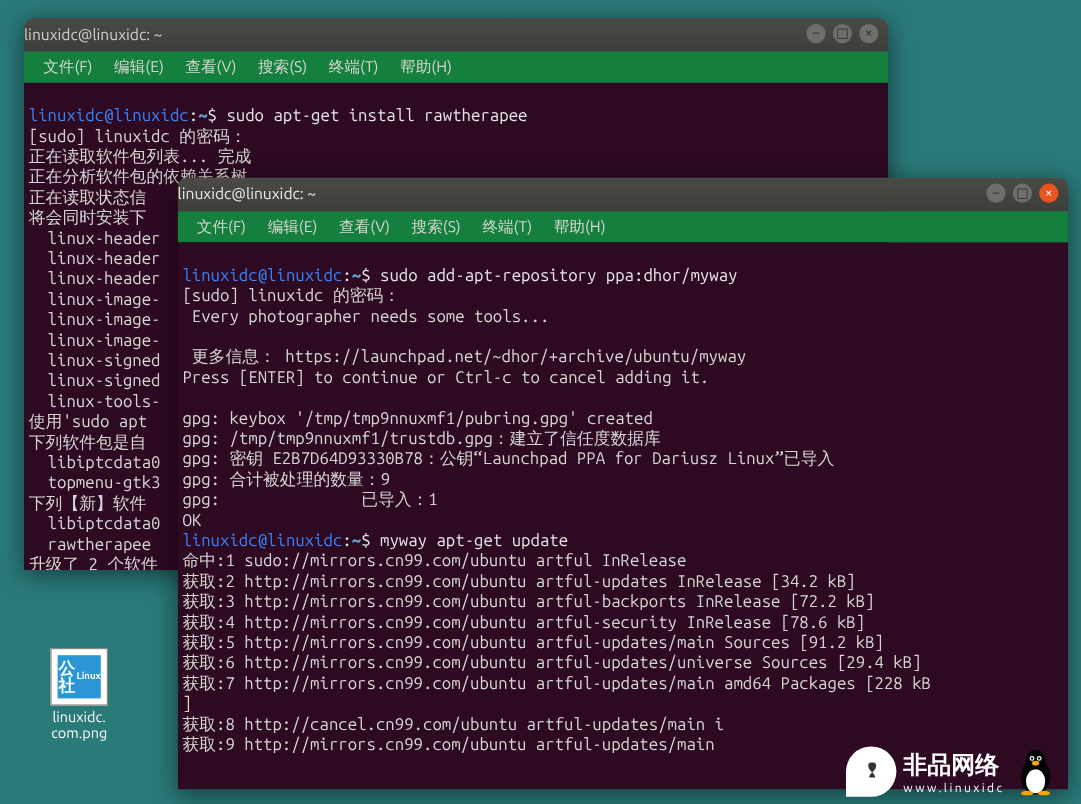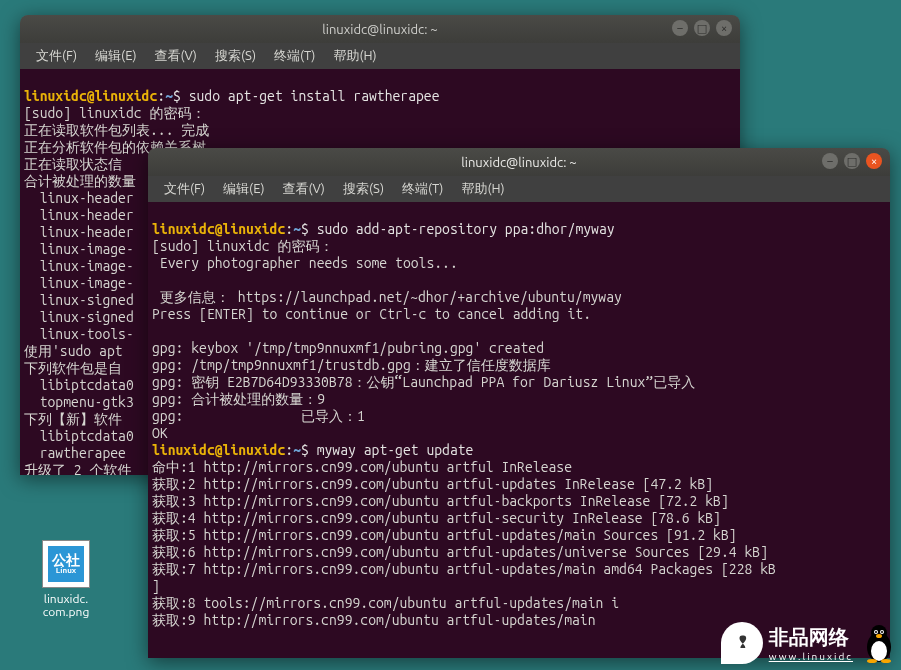--- a/index.html
+++ b/index.html
@@ -35,34 +35,34 @@
 .desktop-icon .img .inner {
   width: 36px;
   height: 36px;
   background: #2b96d6;
   color: #fff;
   font-size: 14px;
   font-weight: bold;
   display: flex;
   align-items: center;
   justify-content: center;
-  flex-direction: column;
+  flex-direction: row;
   line-height: 1;
 }
 .window {
   position: absolute;
   border-radius: 8px 8px 0 0;
   box-shadow: 0 4px 20px rgba(0,0,0,0.5);
   overflow: hidden;
 }
 .titlebar {
   height: 28px;
   display: flex;
   align-items: center;
-  justify-content: center;
+  justify-content: flex-start;
   color: #d0d0cc;
   font-size: 13px;
   position: relative;
 }
 .titlebar.bg1 { background: linear-gradient(#4a4a46, #3d3d3a); }
 .titlebar.bg2 { background: linear-gradient(#4a4a46, #3d3d3a); }
 .window-controls {
   position: absolute;
   right: 8px;
   top: 5px;
@@ -79,21 +79,21 @@
   font-size: 11px;
   line-height: 1;
   cursor: pointer;
 }
 .wc.min { background: #6e6e6a; color: #2a2a28; }
 .wc.max { background: #6e6e6a; color: #2a2a28; }
 .wc.close { background: #6e6e6a; color: #2a2a28; }
 .window.active .wc.close { background: #e95420; color: #fff; }
 .window.active .titlebar { color: #ebebe8; }
 .menubar {
-  background: #404040;
+  background: #15803d;
   height: 26px;
   display: flex;
   align-items: center;
   color: #d6d6d1;
   font-size: 13px;
   padding: 0 8px;
   gap: 2px;
 }
 .menubar span {
   padding: 3px 8px;
@@ -102,26 +102,26 @@
 .terminal {
   background: #2d0922;
   color: #d6d6d1;
   font-family: "Ubuntu Mono", "DejaVu Sans Mono", monospace;
   font-size: 14px;
   line-height: 17px;
   white-space: pre;
   padding: 2px 4px;
   overflow: hidden;
 }
-.green { color: #eab308; font-weight: bold; }
+.green { color: #3b82f6; font-weight: normal; }
 .blue { color: #6ea2d3; font-weight: bold; }
 .white { color: #e5e5e3; }
 .watermark {
   position: absolute;
-  right: 4px;
+  right: 20px;
   bottom: 6px;
   display: flex;
   align-items: center;
   color: #fff;
   font-size: 20px;
   font-weight: bold;
 }
 .watermark .bubble {
   width: 42px;
   height: 42px;
@@ -136,21 +136,20 @@
 .watermark .penguin {
   width: 36px;
   height: 40px;
   margin-left: 8px;
 }
 .watermark .sub {
   font-size: 10px;
   font-weight: normal;
   display: block;
   letter-spacing: 2px;
-  text-decoration: underline;
 }
 </style>
 </head>
 <body>
 
 <div class="desktop-icon">
   <div class="img">
     <div class="inner">
       <span>公社</span>
       <span style="font-size:8px">Linux</span>
@@ -176,21 +175,21 @@
     <span>搜索(S)</span>
     <span>终端(T)</span>
     <span>帮助(H)</span>
   </div>
   <div class="terminal" style="height:406px;">
 <span class="green">linuxidc@linuxidc</span><span class="white">:</span><span class="blue">~</span><span class="white">$ </span><span class="white">sudo apt-get install rawtherapee</span>
 <span>[sudo] linuxidc 的密码：</span>
 <span>正在读取软件包列表... 完成</span>
 <span>正在分析软件包的依赖关系树</span>
 <span>正在读取状态信</span>
-<span>合计被处理的数量</span>
+<span>将会同时安装下</span>
 <span>  linux-header</span>
 <span>  linux-header</span>
 <span>  linux-header</span>
 <span>  linux-image-</span>
 <span>  linux-image-</span>
 <span>  linux-image-</span>
 <span>  linux-signed</span>
 <span>  linux-signed</span>
 <span>  linux-tools-</span>
 <span>使用'sudo apt </span>
@@ -228,29 +227,29 @@
 <span> 更多信息： https://launchpad.net/~dhor/+archive/ubuntu/myway</span>
 <span>Press [ENTER] to continue or Ctrl-c to cancel adding it.</span>
 <span></span>
 <span>gpg: keybox '/tmp/tmp9nnuxmf1/pubring.gpg' created</span>
 <span>gpg: /tmp/tmp9nnuxmf1/trustdb.gpg：建立了信任度数据库</span>
 <span>gpg: 密钥 E2B7D64D93330B78：公钥“Launchpad PPA for Dariusz Linux”已导入</span>
 <span>gpg: 合计被处理的数量：9</span>
 <span>gpg:               已导入：1</span>
 <span>OK</span>
 <span class="green">linuxidc@linuxidc</span><span class="white">:</span><span class="blue">~</span><span class="white">$ </span><span class="white">myway apt-get update</span>
-<span>命中:1 http://mirrors.cn99.com/ubuntu artful InRelease</span>
-<span>获取:2 http://mirrors.cn99.com/ubuntu artful-updates InRelease [47.2 kB]</span>
+<span>命中:1 sudo://mirrors.cn99.com/ubuntu artful InRelease</span>
+<span>获取:2 http://mirrors.cn99.com/ubuntu artful-updates InRelease [34.2 kB]</span>
 <span>获取:3 http://mirrors.cn99.com/ubuntu artful-backports InRelease [72.2 kB]</span>
 <span>获取:4 http://mirrors.cn99.com/ubuntu artful-security InRelease [78.6 kB]</span>
 <span>获取:5 http://mirrors.cn99.com/ubuntu artful-updates/main Sources [91.2 kB]</span>
 <span>获取:6 http://mirrors.cn99.com/ubuntu artful-updates/universe Sources [29.4 kB]</span>
 <span>获取:7 http://mirrors.cn99.com/ubuntu artful-updates/main amd64 Packages [228 kB</span>
 <span>]</span>
-<span>获取:8 tools://mirrors.cn99.com/ubuntu artful-updates/main i</span>
+<span>获取:8 http://cancel.cn99.com/ubuntu artful-updates/main i</span>
 <span>获取:9 http://mirrors.cn99.com/ubuntu artful-updates/main</span></div>
 </div>
 
 <div class="watermark">
   <div class="bubble">
     <svg viewBox="0 0 24 24">
         <path d="M12 3c-1.5 0-3 1-3 3s1 4 4 7c0 0-3 2-3 5h6c0-3-3-5-3-5 3-3 4-5 4-7s-1.5-3-3-3z" fill="#333"></path>
       </svg>
   </div>
   <div>

